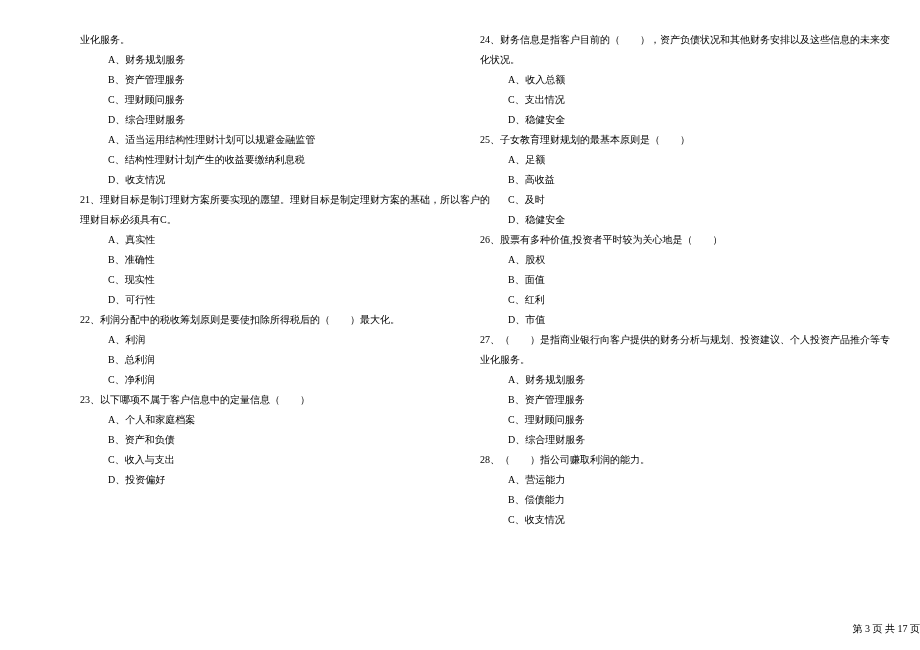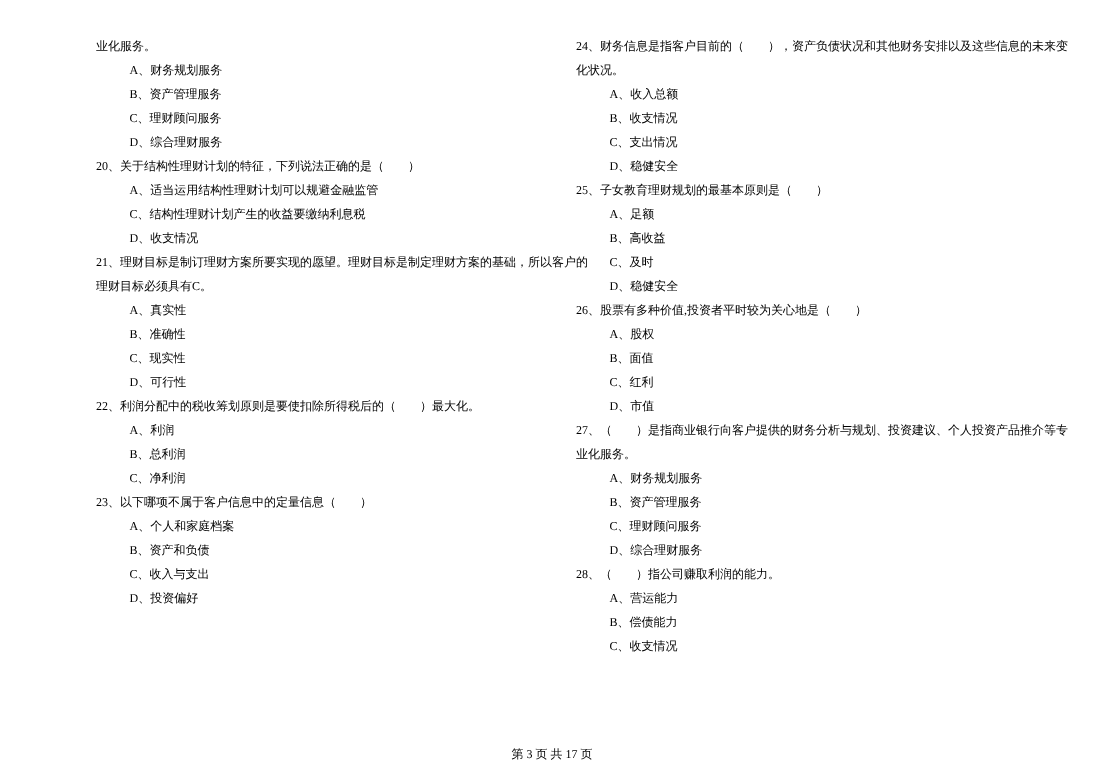--- a/index.html
+++ b/index.html
@@ -34,36 +34,35 @@
       padding-left: 0;
     }
     .indent-1 {
       padding-left: 28px;
     }
     .footer {
       position: absolute;
       bottom: 14px;
       left: 0;
       right: 0;
-      text-align: center;
+      text-align: right;
       font-size: 10px;
       color: #000;
     }
   </style>
 </head>
 <body>
 
 <div class="page">
   <div class="column" id="col-left">
       <div class="line indent-0">业化服务。</div>
       <div class="line indent-1">A、财务规划服务</div>
       <div class="line indent-1">B、资产管理服务</div>
       <div class="line indent-1">C、理财顾问服务</div>
       <div class="line indent-1">D、综合理财服务</div>
-      <div class="line indent-0">20、关于结构性理财计划的特征，下列说法正确的是（　　）</div>
       <div class="line indent-1">A、适当运用结构性理财计划可以规避金融监管</div>
       <div class="line indent-1">C、结构性理财计划产生的收益要缴纳利息税</div>
       <div class="line indent-1">D、收支情况</div>
       <div class="line indent-0">21、理财目标是制订理财方案所要实现的愿望。理财目标是制定理财方案的基础，所以客户的</div>
       <div class="line indent-0">理财目标必须具有C。</div>
       <div class="line indent-1">A、真实性</div>
       <div class="line indent-1">B、准确性</div>
       <div class="line indent-1">C、现实性</div>
       <div class="line indent-1">D、可行性</div>
       <div class="line indent-0">22、利润分配中的税收筹划原则是要使扣除所得税后的（　　）最大化。</div>
@@ -73,21 +72,20 @@
       <div class="line indent-0">23、以下哪项不属于客户信息中的定量信息（　　）</div>
       <div class="line indent-1">A、个人和家庭档案</div>
       <div class="line indent-1">B、资产和负债</div>
       <div class="line indent-1">C、收入与支出</div>
       <div class="line indent-1">D、投资偏好</div>
     </div>
   <div class="column" id="col-right">
       <div class="line indent-0">24、财务信息是指客户目前的（　　），资产负债状况和其他财务安排以及这些信息的未来变</div>
       <div class="line indent-0">化状况。</div>
       <div class="line indent-1">A、收入总额</div>
-      <div class="line indent-1">B、收支情况</div>
       <div class="line indent-1">C、支出情况</div>
       <div class="line indent-1">D、稳健安全</div>
       <div class="line indent-0">25、子女教育理财规划的最基本原则是（　　）</div>
       <div class="line indent-1">A、足额</div>
       <div class="line indent-1">B、高收益</div>
       <div class="line indent-1">C、及时</div>
       <div class="line indent-1">D、稳健安全</div>
       <div class="line indent-0">26、股票有多种价值,投资者平时较为关心地是（　　）</div>
       <div class="line indent-1">A、股权</div>
       <div class="line indent-1">B、面值</div>

